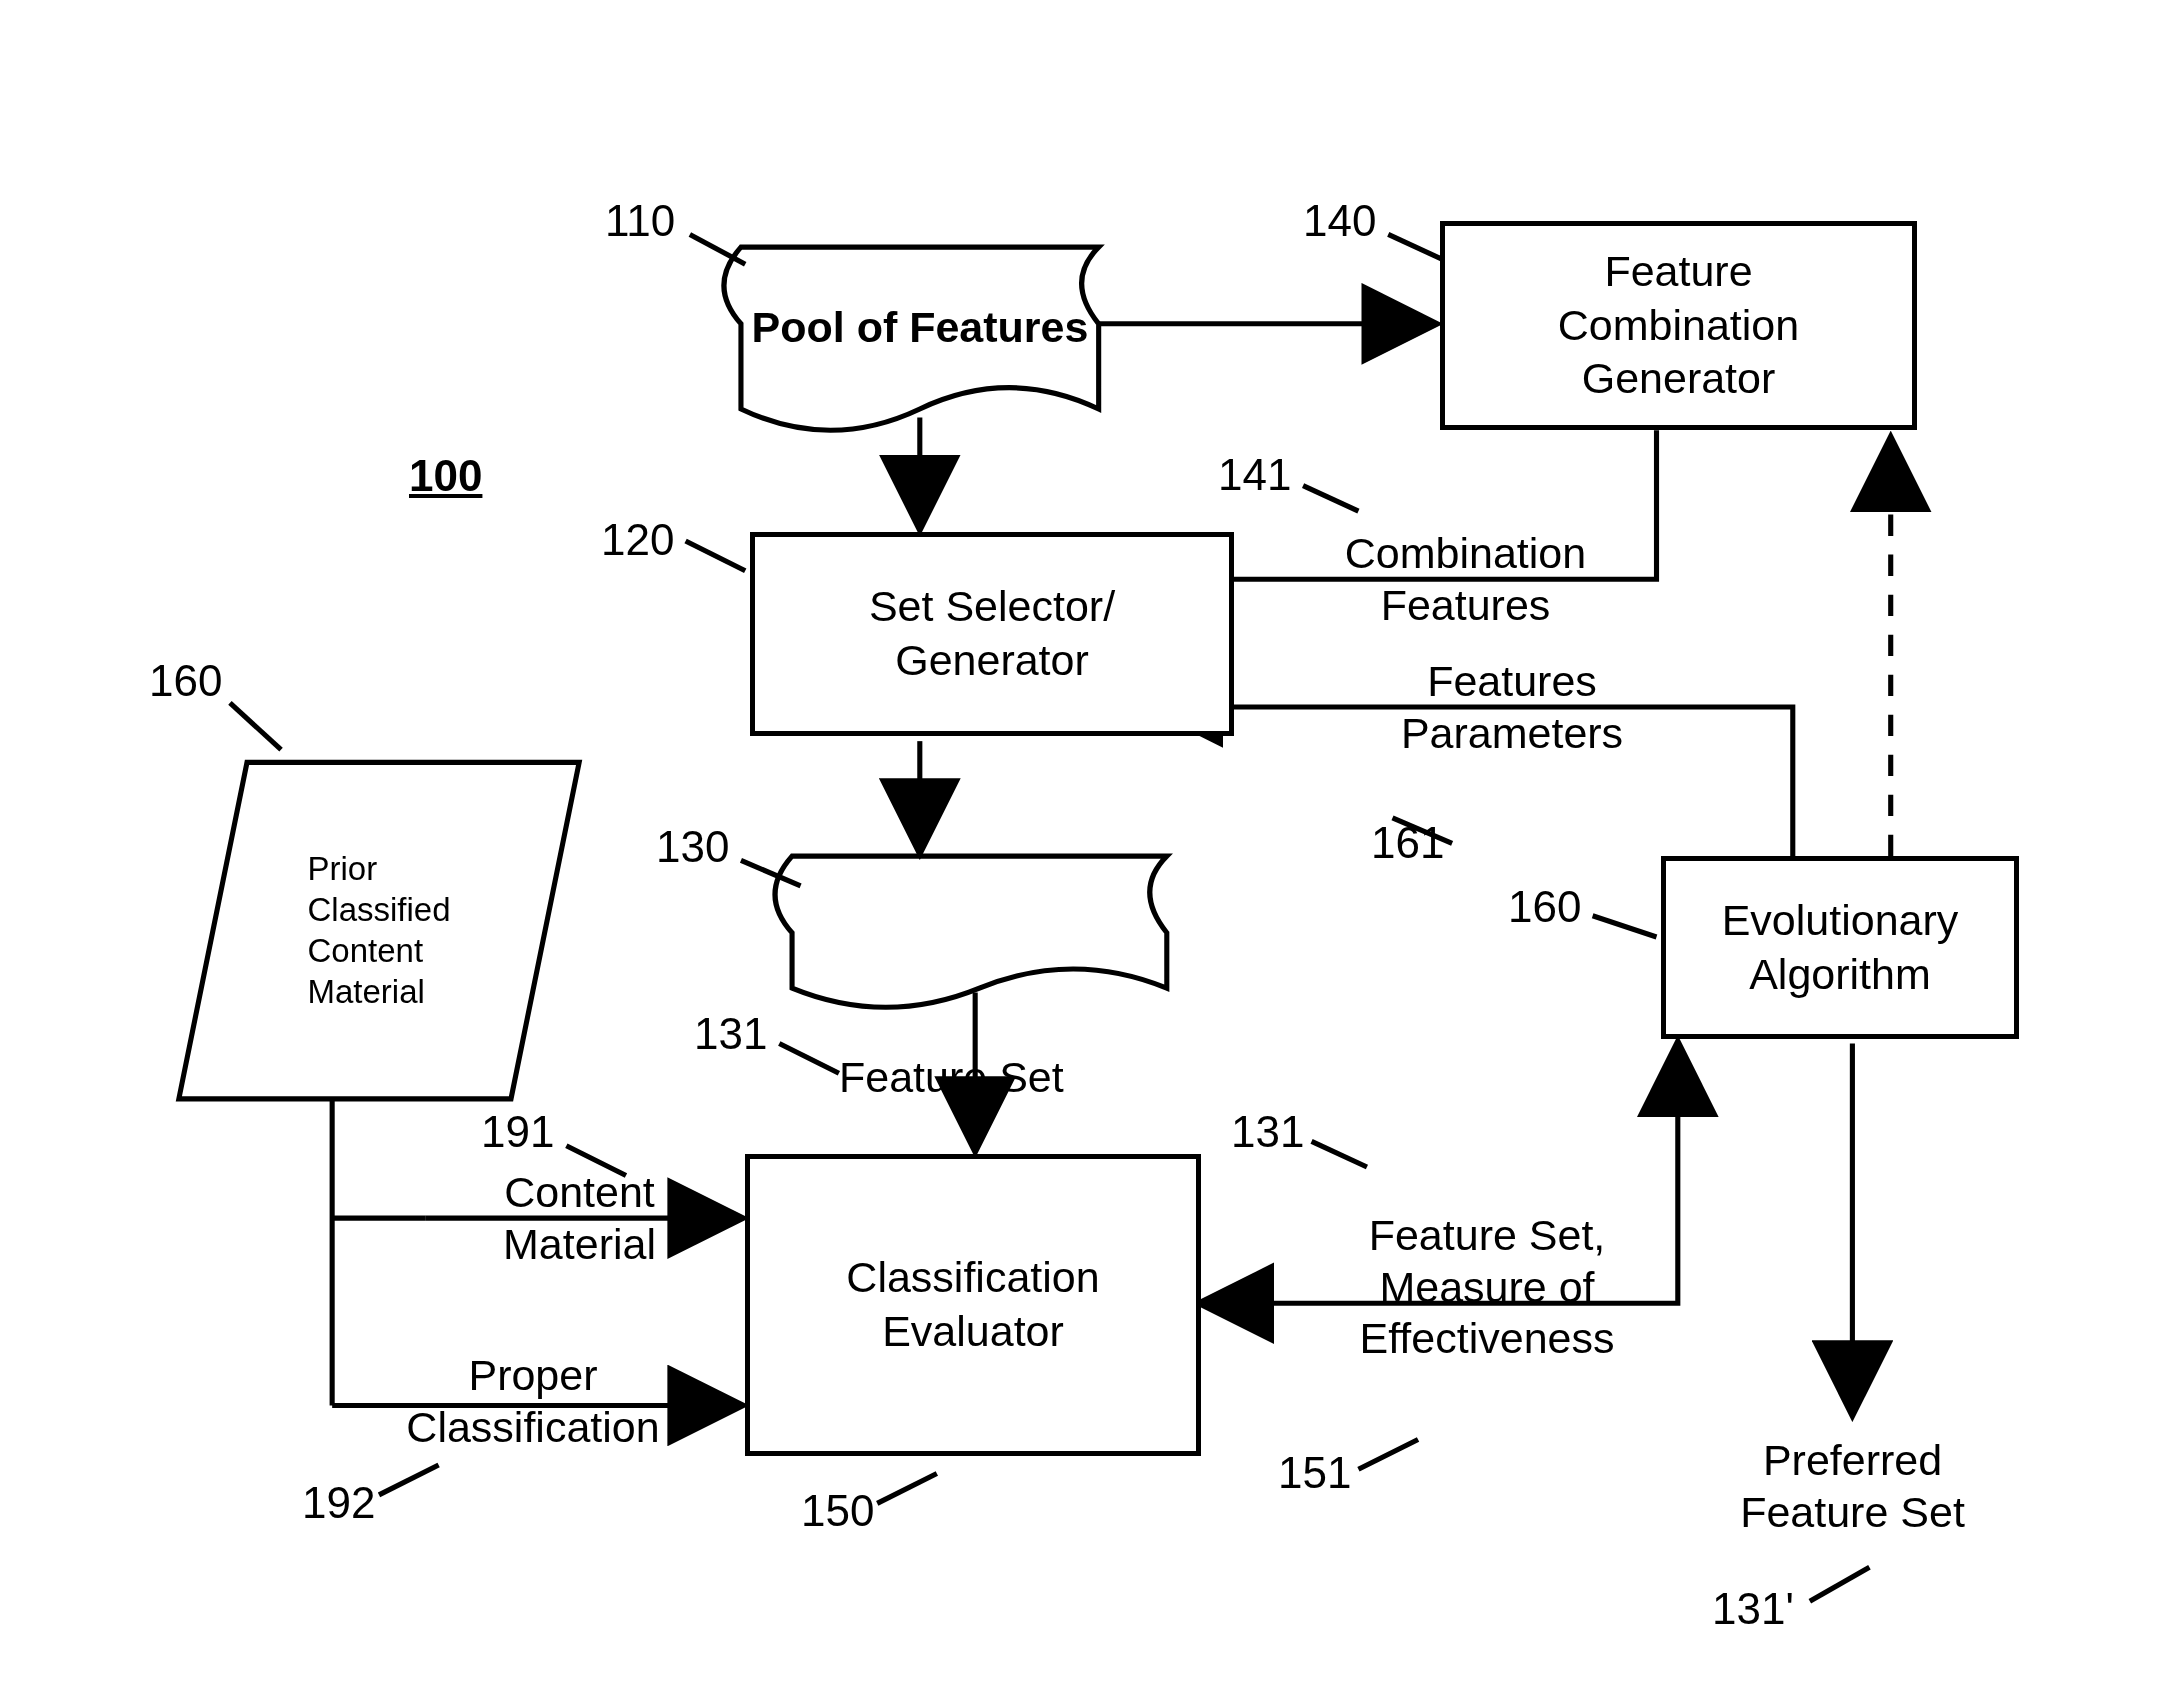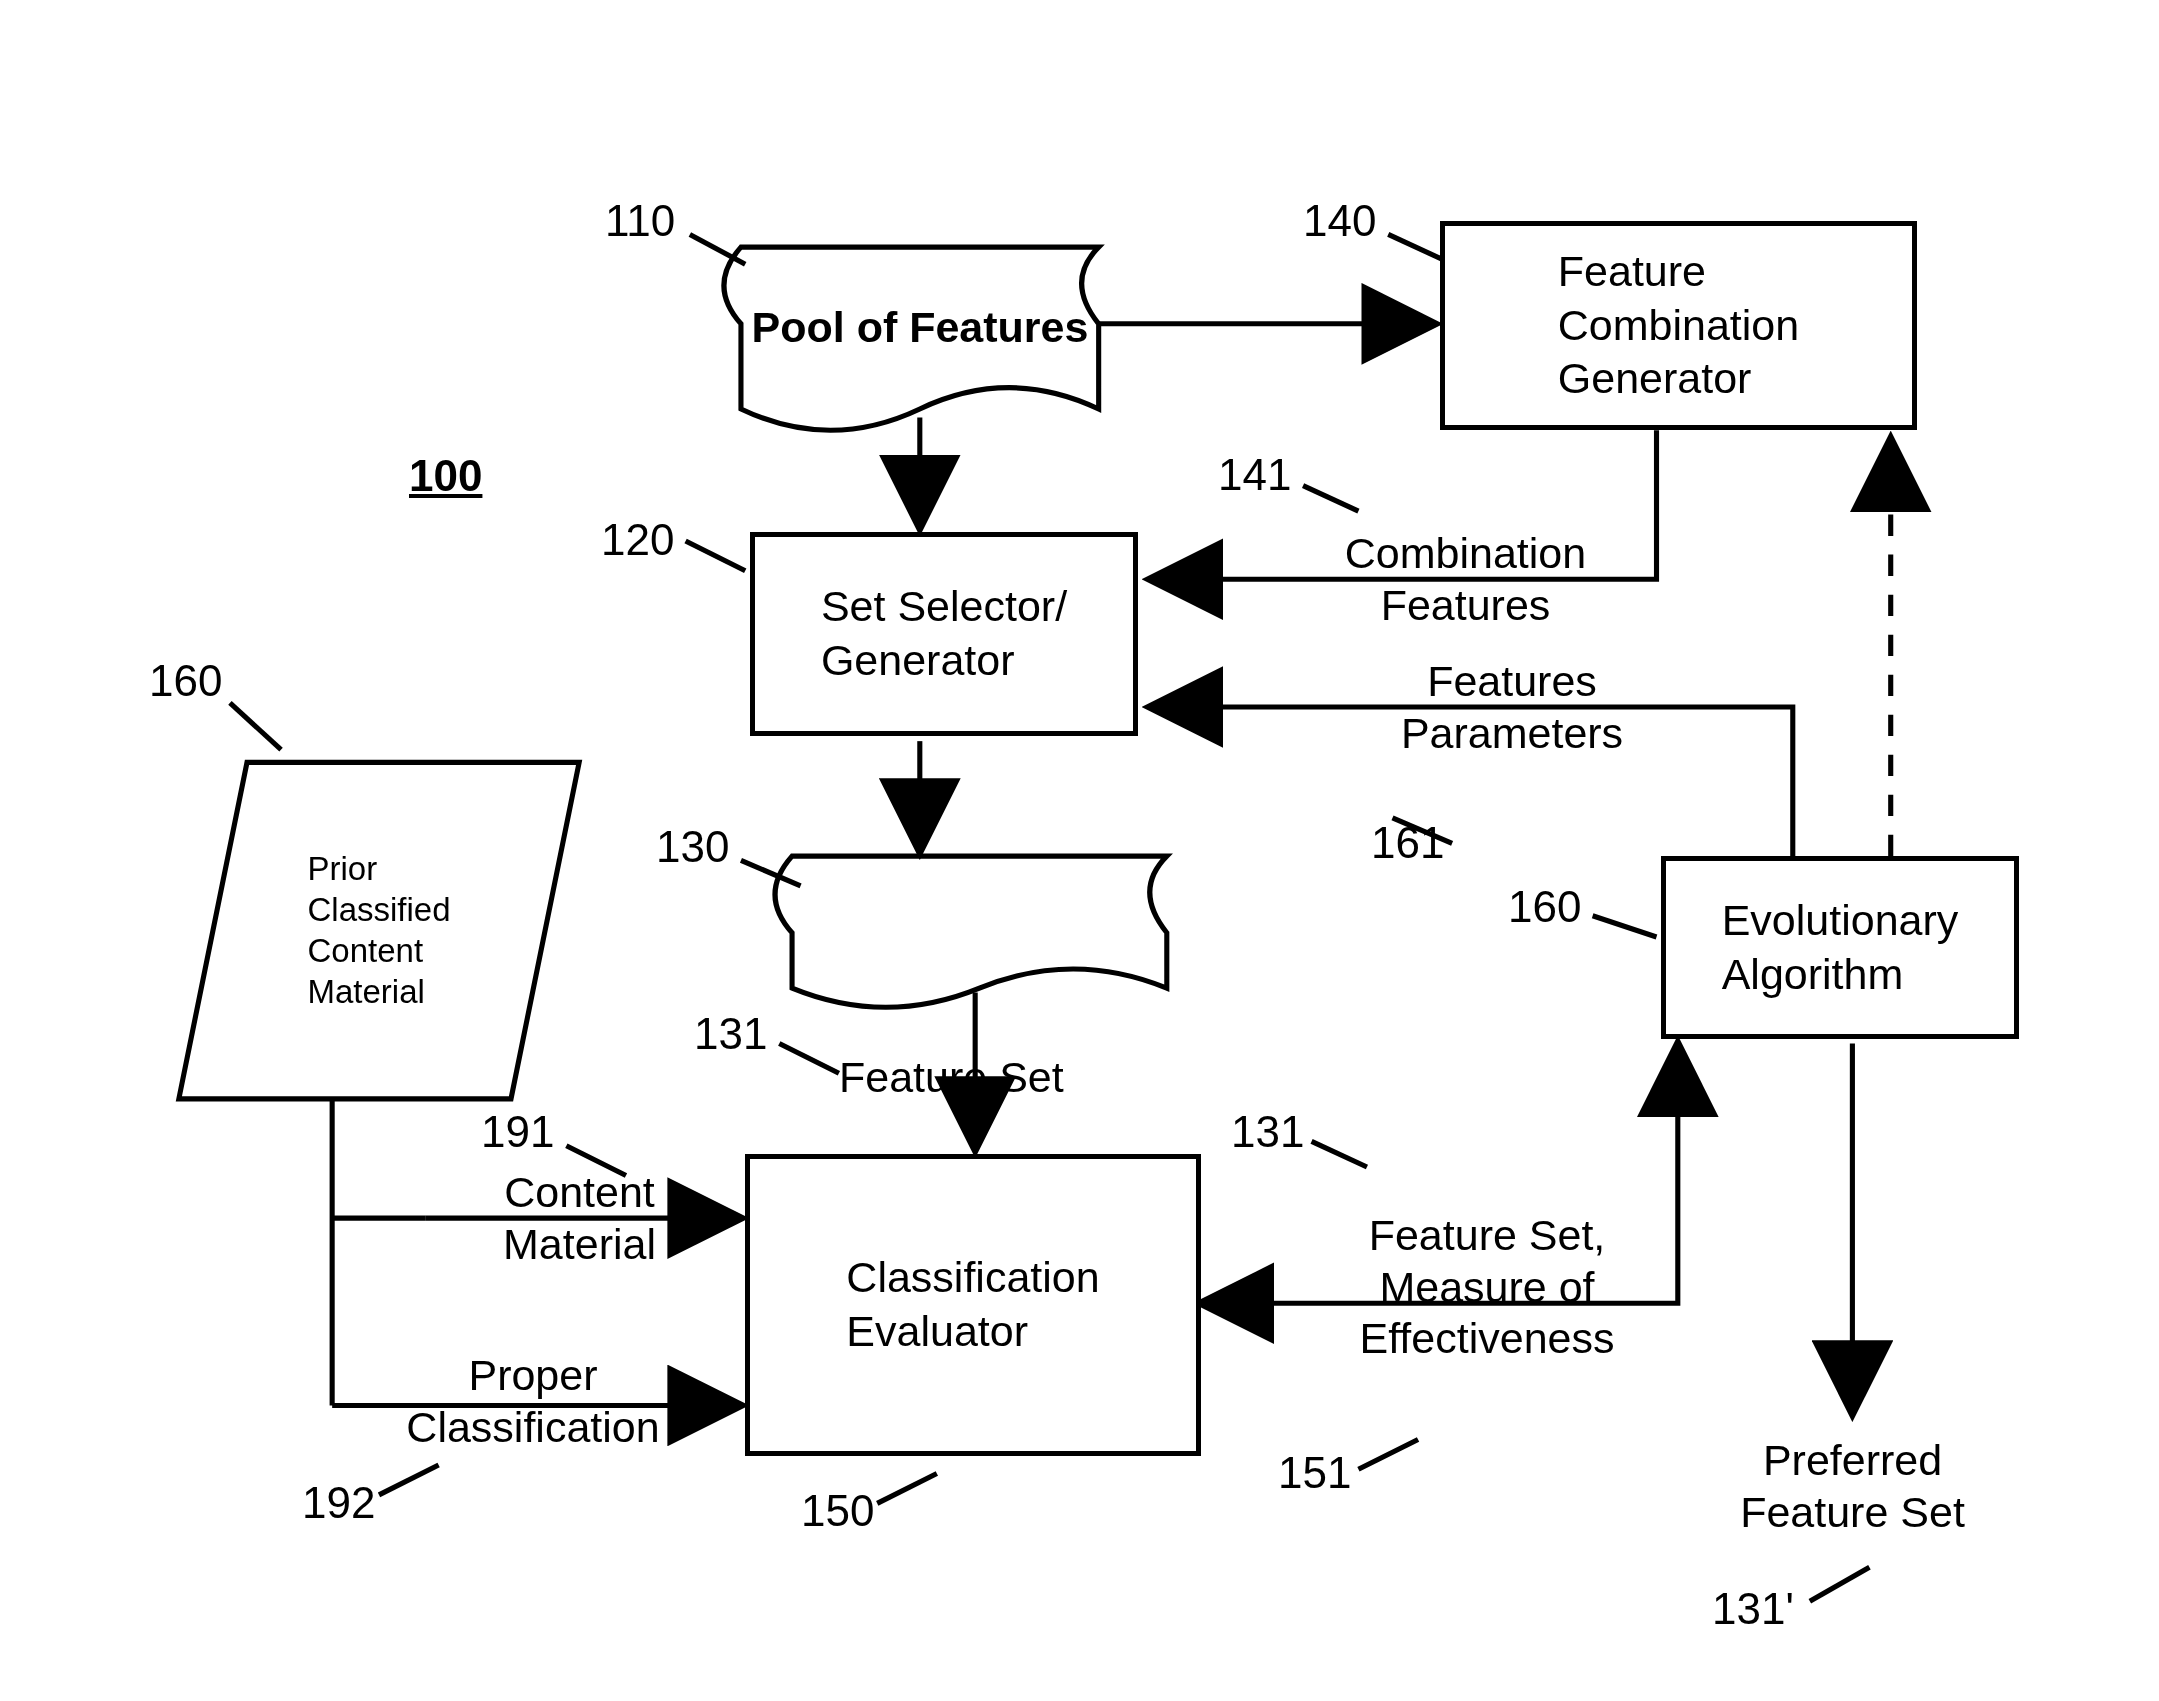--- a/index.html
+++ b/index.html
@@ -14,21 +14,21 @@
       position: absolute;
       inset: 0;
     }
     .box {
       position: absolute;
       border: 5.1px solid #000;
       background: #fff;
       display: flex;
       align-items: center;
       justify-content: center;
-      text-align: left;
+      text-align: center;
       font-size: 43px;
       line-height: 1.25;
       padding: 10.2px;
     }
     .doc-box {
       position: absolute;
       background: #fff;
     }
     .doc-text {
       position: absolute;
@@ -154,21 +154,21 @@
   </div>
   <span class="ref" style="left:605px; top:196px;">110</span>
 
   <div class="box" style="left:1440px; top:221px; width:477px; height:209px;">
     <span style="white-space:pre-line;">Feature
 Combination
 Generator</span>
   </div>
   <span class="ref" style="left:1303px; top:196px;">140</span>
 
-  <div class="box" style="left:750px; top:532px; width:388px; height:204px;">
+  <div class="box" style="left:750px; top:532px; width:484px; height:204px;">
     <span style="white-space:pre-line;">Set Selector/
 Generator</span>
   </div>
   <span class="ref" style="left:601px; top:503px;margin-top:12px;">120</span>
 
   <div class="label" style="left:1329px; top:528px; width:273px;">
     <span style="white-space:pre-line;">Combination
 Features</span>
   </div>
   <span class="ref" style="left:1218px; top:450px;">141</span>

